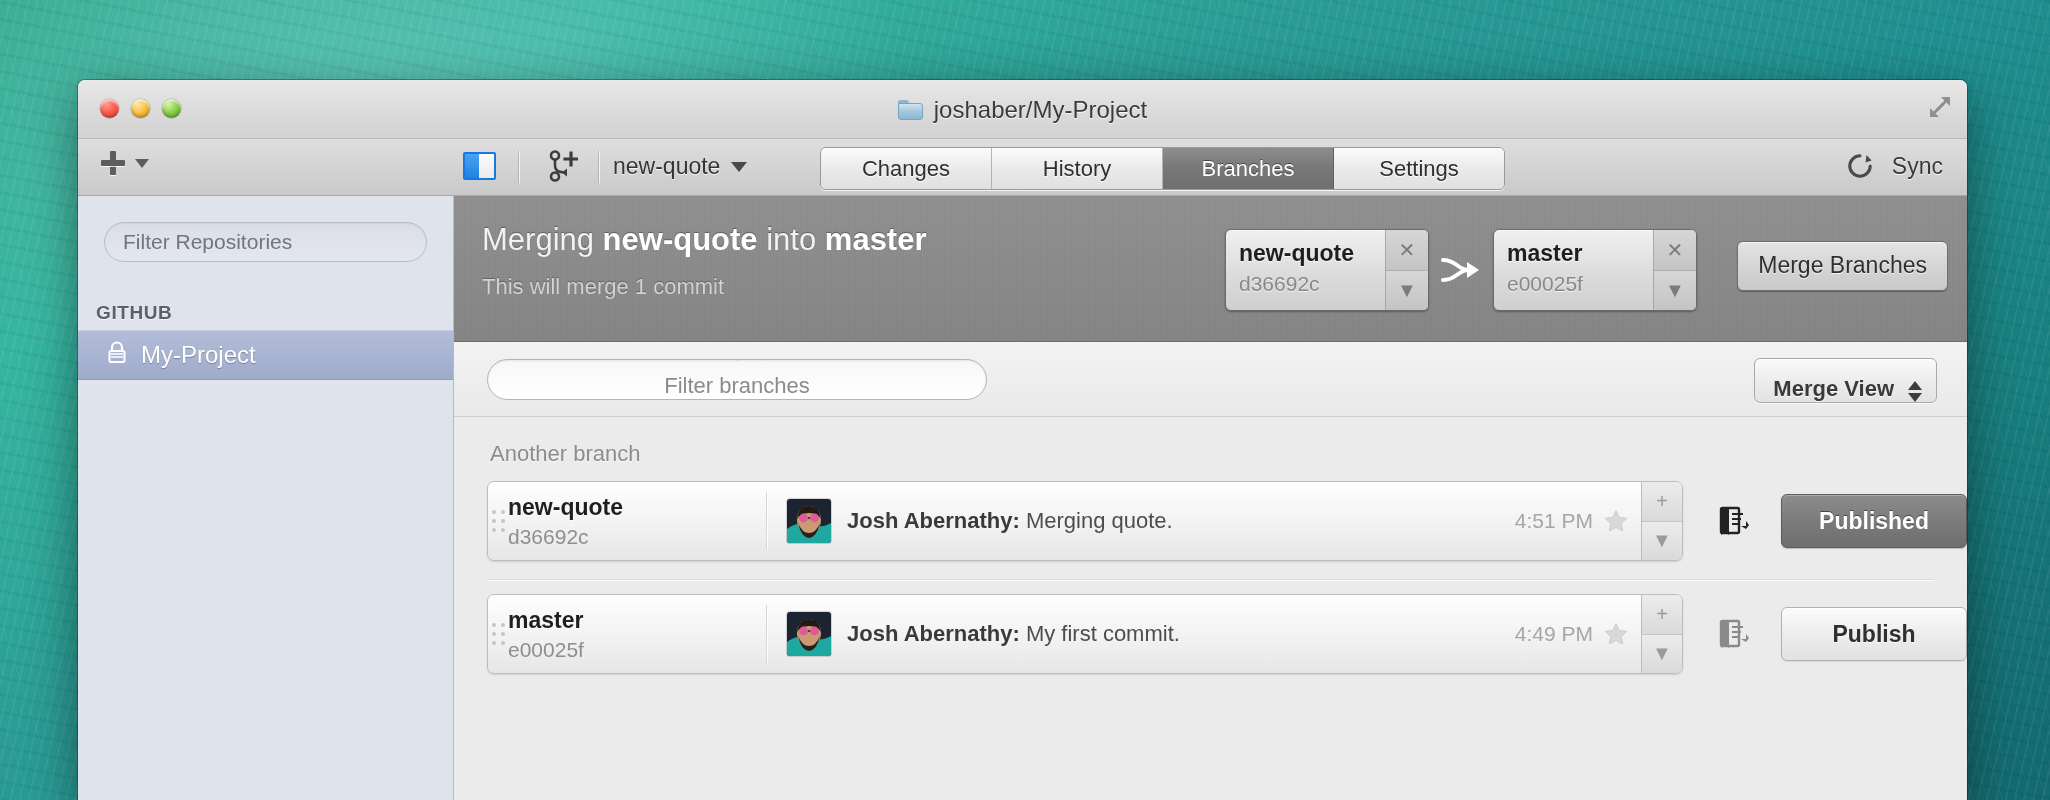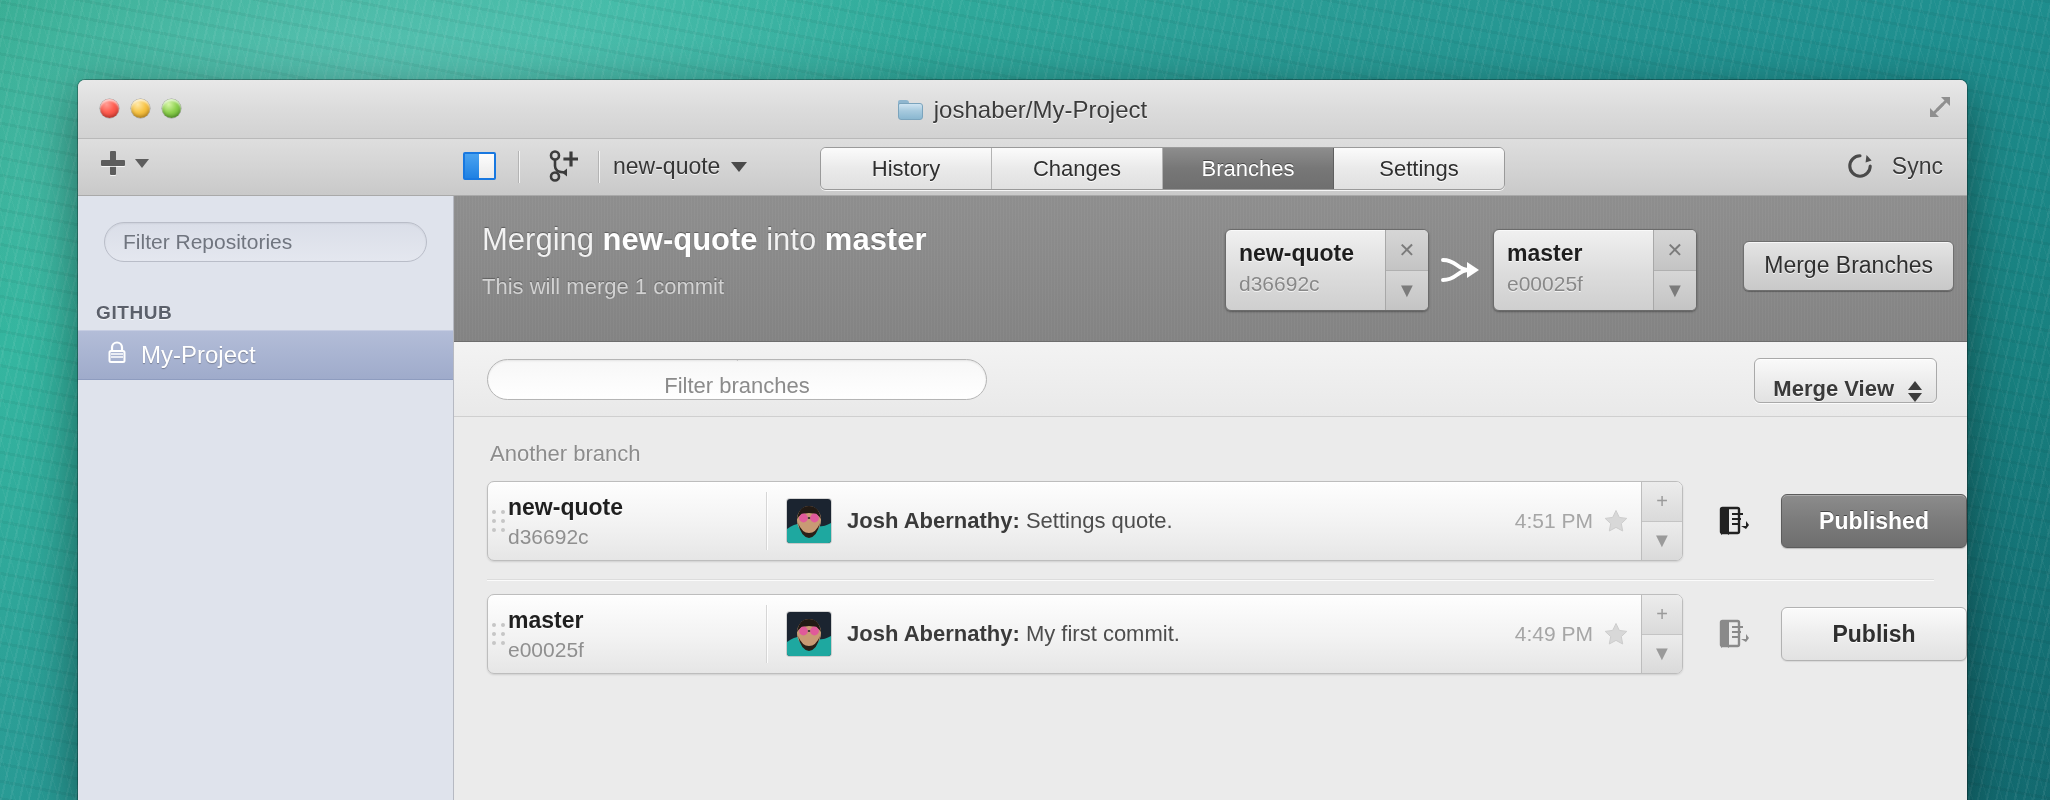--- a/index.html
+++ b/index.html
@@ -223,21 +223,21 @@
   .token-side { width: 42px; display: flex; flex-direction: column; border-left: 1px solid #a8a8a8; }
   .token-btn {
     flex: 1; display: flex; align-items: center; justify-content: center; cursor: pointer;
     background: linear-gradient(180deg,#d6d6d6,#c4c4c4);
     color: #7b7b7b; font-size: 20px;
   }
   .token-btn + .token-btn { border-top: 1px solid #b0b0b0; }
   .merge-arrow { width: 44px; height: 44px; }
 
   .merge-branches-btn {
-    position: absolute; right: 13px; top: 45px;
+    position: absolute; right: 19px; top: 45px;
     padding: 0 20px; height: 48px; line-height: 46px;
     font-size: 23px; color: #2f2f2f; cursor: pointer;
     background: linear-gradient(180deg,#e4e4e4 0%, #d5d5d5 50%, #c9c9c9 100%);
     border: 1px solid #6f6f6f; border-radius: 6px;
     box-shadow: 0 1px 1px rgba(0,0,0,0.3), inset 0 1px 0 rgba(255,255,255,0.7);
     text-shadow: 0 1px 0 rgba(255,255,255,0.75);
     z-index: 2;
   }
 
   
@@ -379,22 +379,22 @@
     </div>
 
     <div class="tb-sep" style="left:520px;"></div>
 
     <div class="tb-branch-name">
       <span>new-quote</span>
       <span class="caret-down"></span>
     </div>
 
     <div class="segmented">
+      <div class="seg">Changes</div>
       <div class="seg">History</div>
-      <div class="seg">Changes</div>
       <div class="seg active">Branches</div>
       <div class="seg">Settings</div>
     </div>
 
     <div class="tb-sync">
       <svg viewBox="0 0 28 28" width="28" height="28">
         <path d="M14 3.8 A10.2 10.2 0 1 0 24.2 14" fill="none" stroke="#4a4a4a" stroke-width="3.1" stroke-linecap="round"></path>
         <path d="M20.5 3 L25.6 8.4 L19.6 10.4 Z" fill="#4a4a4a"></path>
       </svg>
       <span>Sync</span>
@@ -504,21 +504,21 @@
                   <rect width="44" height="44" fill="#1b2430"></rect>
                   <path d="M0 30 Q10 22 22 26 Q34 30 44 24 L44 44 L0 44 Z" fill="#1ea8a0"></path>
                   <ellipse cx="22" cy="21" rx="12" ry="14" fill="#c99a74"></ellipse>
                   <path d="M10 20 q2 -13 12 -13 q10 0 12 13 q-3 -6 -12 -6 q-9 0 -12 6z" fill="#221a14"></path>
                   <path d="M11 24 q3 14 11 15 q8 -1 11 -15 q-4 10 -11 10 q-7 0 -11 -10z" fill="#2a2018"></path>
                   <circle cx="16.5" cy="19" r="4.4" fill="#e05a9a"></circle>
                   <circle cx="27.5" cy="19" r="4.4" fill="#e05a9a"></circle>
                   <path d="M20.9 19 h2.2" stroke="#222" stroke-width="1.4"></path>
                 </svg>
               </span>
-              <span class="commit-text"><b>Josh Abernathy:</b><span> Settings quote.</span></span>
+              <span class="commit-text"><b>Josh Abernathy:</b><span> Merging quote.</span></span>
             </div>
             <div class="card-time">
               <span>4:51 PM</span>
               <svg class="star" viewBox="0 0 26 26">
                 <path d="M13 2.5 L16.3 9.4 L23.8 10.4 L18.3 15.6 L19.7 23 L13 19.4 L6.3 23 L7.7 15.6 L2.2 10.4 L9.7 9.4 Z" fill="#d8d8d8" stroke="#cdcdcd" stroke-width="1"></path>
               </svg>
             </div>
             <div class="stepper">
               <div class="step-btn">+</div>
               <div class="step-btn">▼</div>

